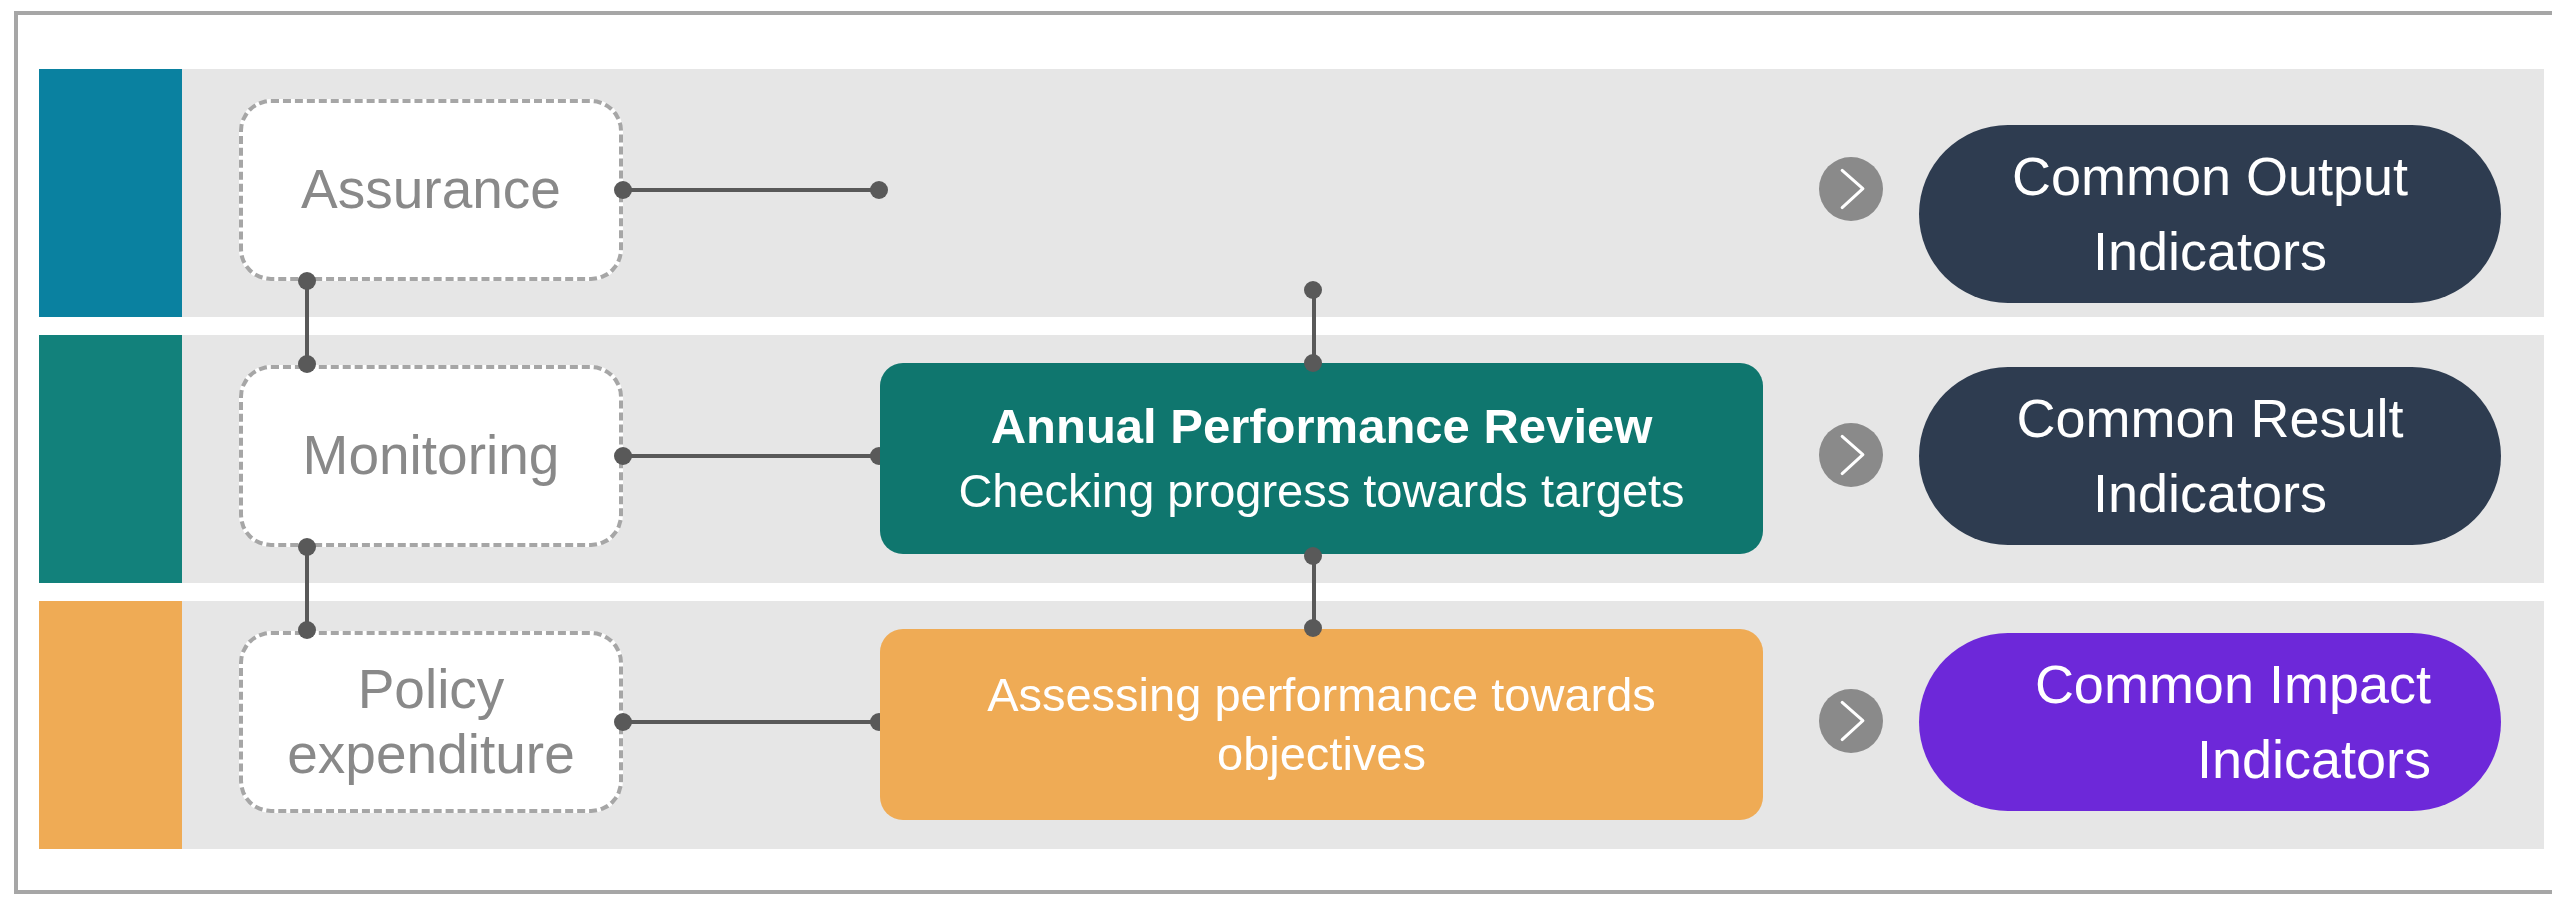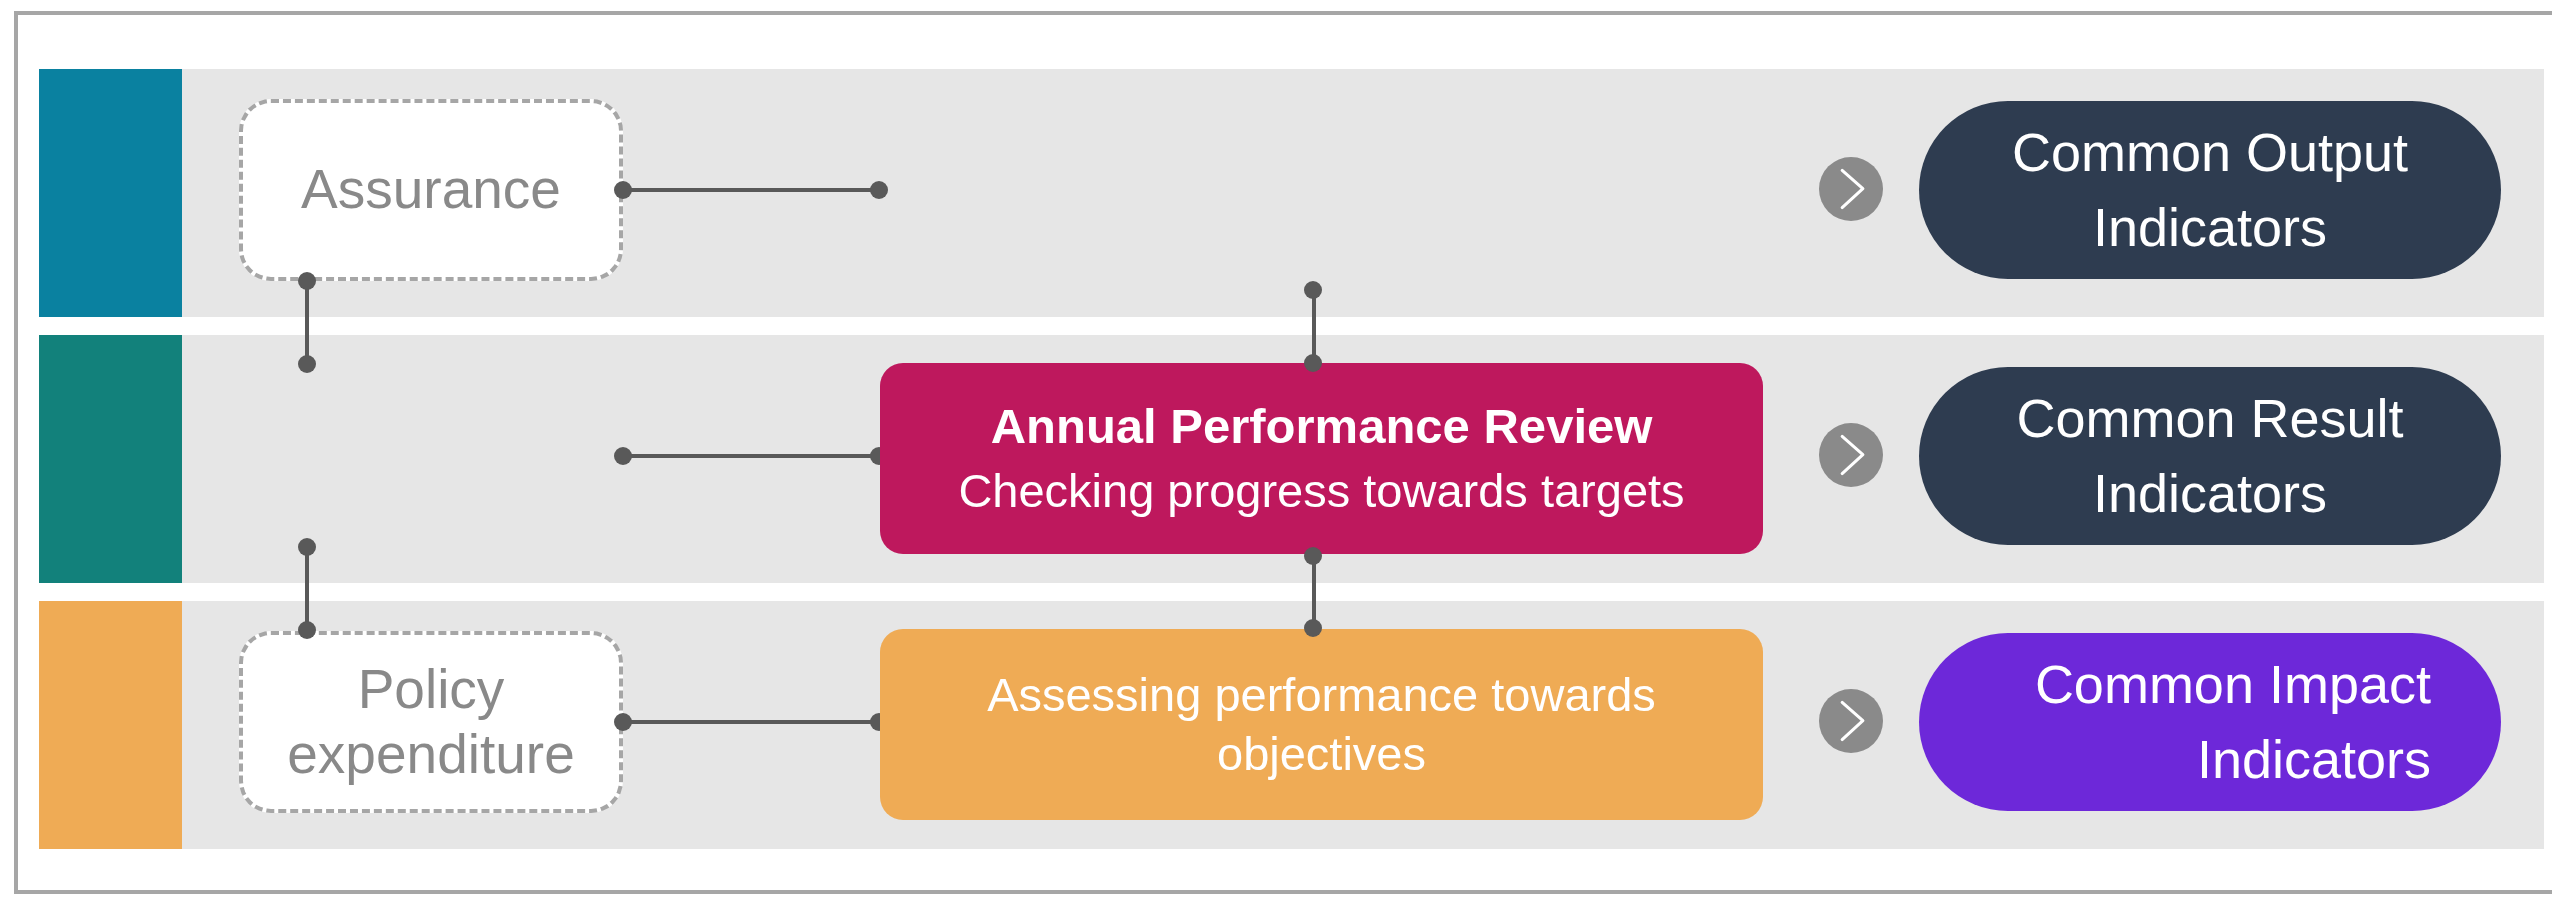--- a/index.html
+++ b/index.html
@@ -122,32 +122,35 @@
       <div class="stage-label">Assurance</div>
     </div>
     <div class="hline"></div>
     <div class="dot" style="left:614px; top:112px"></div>
     <div class="dot" style="left:870px; top:112px"></div>
     <div class="chevron-circle" style="background-color: rgb(138, 138, 138);">
       <svg width="64" height="64" viewBox="0 0 105 105">
         <polyline points="38,22 72,52 38,83" fill="none" stroke="#ffffff" stroke-width="5" stroke-linecap="round" stroke-linejoin="round"></polyline>
       </svg>
     </div>
-    <div class="pill" style="background-color: rgb(46, 60, 80);">
+    <div class="pill" style="background-color: rgb(46, 60, 80); margin-top: 24px;">
       <div class="pill-label">Common Output Indicators</div>
     </div>
   </div>
 
   <div class="row" style="top:335px">
     <div class="band"></div>
     <div class="accent-bar" style="background-color: rgb(18, 129, 123);"></div>
+    <div class="stage-box">
+      <div class="stage-label">Monitoring</div>
+    </div>
     <div class="hline"></div>
     <div class="dot" style="left:614px; top:112px"></div>
     <div class="dot" style="left:870px; top:112px"></div>
-    <div class="process-box" style="background-color: #be185d;">
+    <div class="process-box" style="background-color: #0f766e;">
       <div class="process-title">Annual Performance Review</div>
       <div class="process-subtitle">Checking progress towards targets</div>
     </div>
     <div class="chevron-circle" style="background-color: rgb(138, 138, 138);">
       <svg width="64" height="64" viewBox="0 0 105 105">
         <polyline points="38,22 72,52 38,83" fill="none" stroke="#ffffff" stroke-width="5" stroke-linecap="round" stroke-linejoin="round"></polyline>
       </svg>
     </div>
     <div class="pill" style="background-color: rgb(46, 60, 80);">
       <div class="pill-label">Common Result Indicators</div>

